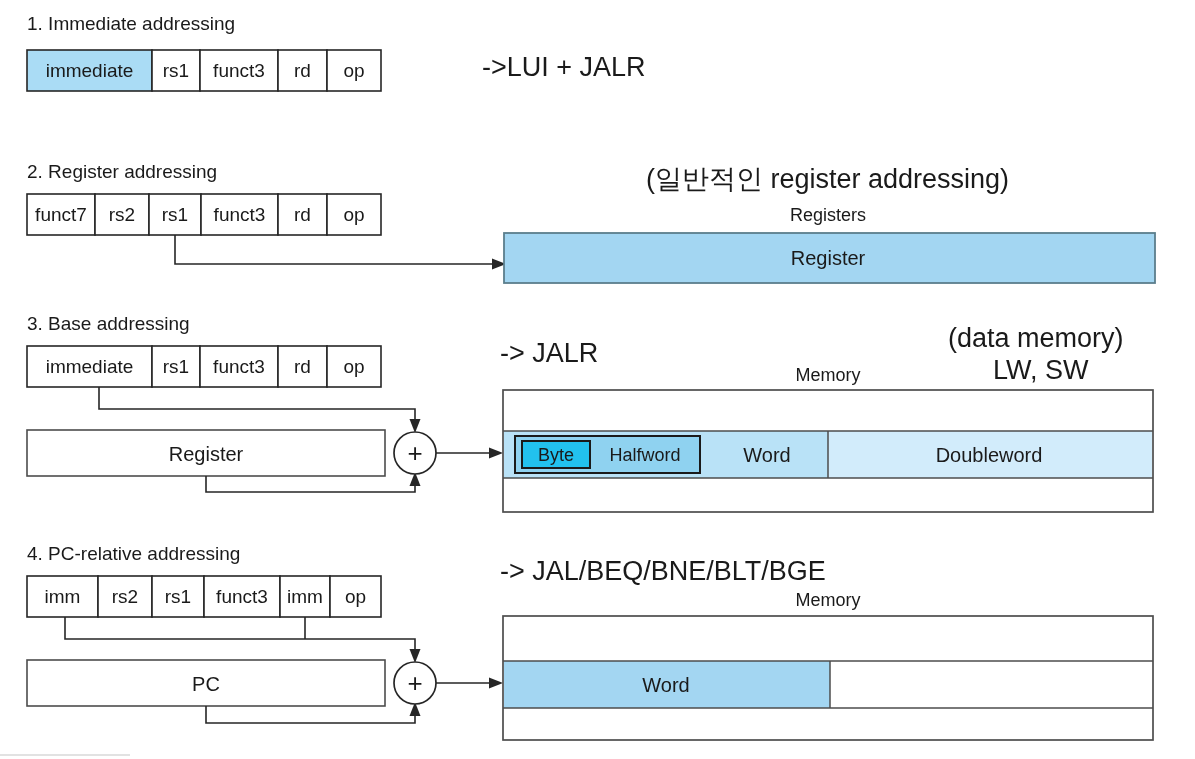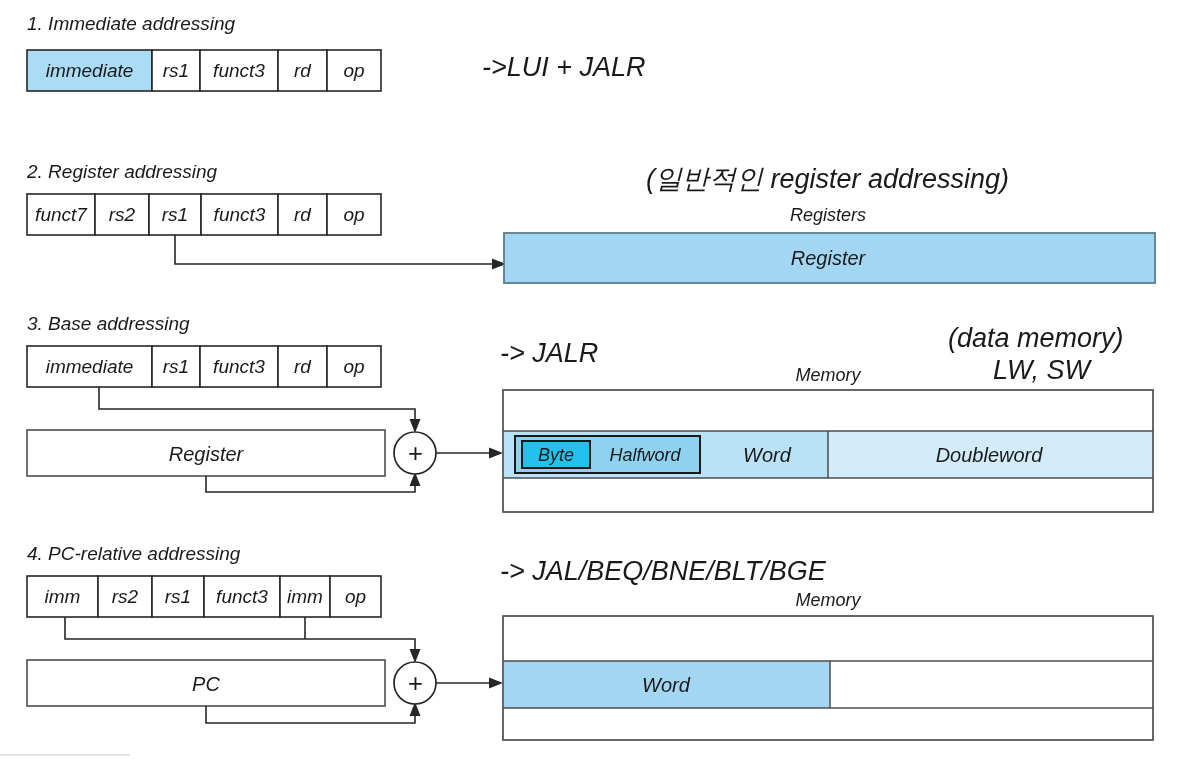--- a/index.html
+++ b/index.html
@@ -12,21 +12,20 @@
     height: 759px;
     position: relative;
     font-family: "Liberation Sans", sans-serif;
     overflow: hidden;
   }
   #stage {
     position: absolute;
     left: 0; top: 0;
     width: 1195px;
     height: 608px;
-    font-style: italic;
   }
   svg text {
     font-family: "Liberation Sans", sans-serif;
     fill: #1a1a1a;
   }
   .sec-title {
     font-size: 19px;
   }
   .field-label {
     font-size: 19px;

